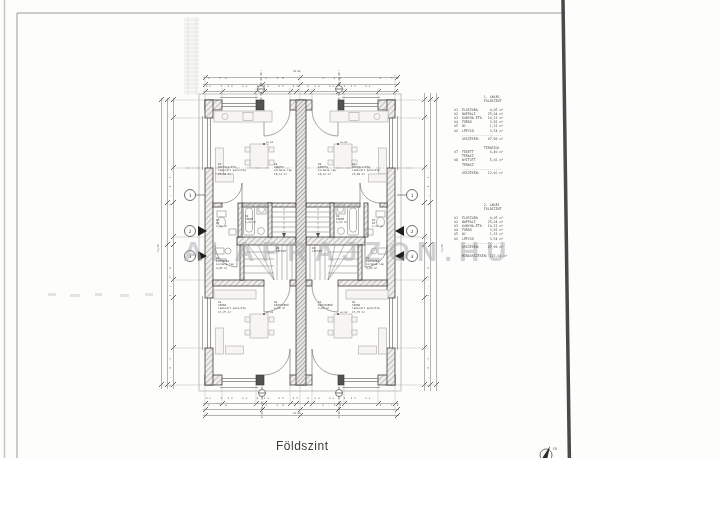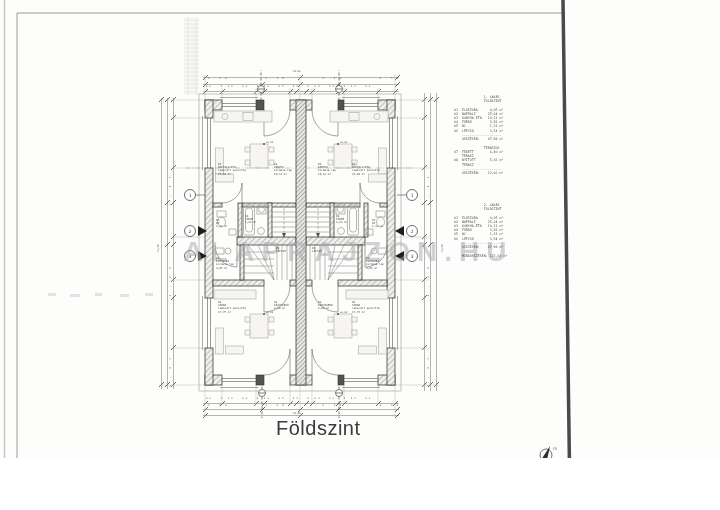--- a/index.html
+++ b/index.html
@@ -14,21 +14,21 @@
          white-space:pre;transform:scale(.47);transform-origin:0 0;}
   .dim{position:absolute;font:6px "DejaVu Sans Mono",monospace;color:#5a5a58;
        white-space:pre;transform:scale(.42);transform-origin:0 0;}
   .dim.mid{letter-spacing:10px;}
   .dim.small{letter-spacing:5px;}
   .dim.vert{transform:rotate(-90deg) scale(.42);letter-spacing:18px;}
   .dim.vtotal{transform:rotate(-90deg) scale(.42);}
   .watermark{position:absolute;left:183px;top:236px;width:345px;font-weight:bold;
              font-size:28px;letter-spacing:7px;color:#a9a9af;opacity:.5;
              font-family:"Liberation Sans",sans-serif;}
-  .title{position:absolute;left:276px;top:417px;font-size:20px;color:#3b3b3b;
+  .title{position:absolute;left:276px;top:439px;font-size:12px;color:#3b3b3b;
          letter-spacing:.5px;font-family:"Liberation Sans",sans-serif;}
 </style>
 </head>
 <body>
 
 <div class="sheet">
 
 <svg width="720" height="510" viewBox="0 0 720 510">
   <defs>
     <pattern id="hatch" width="4" height="4" patternUnits="userSpaceOnUse" patternTransform="rotate(45)">

